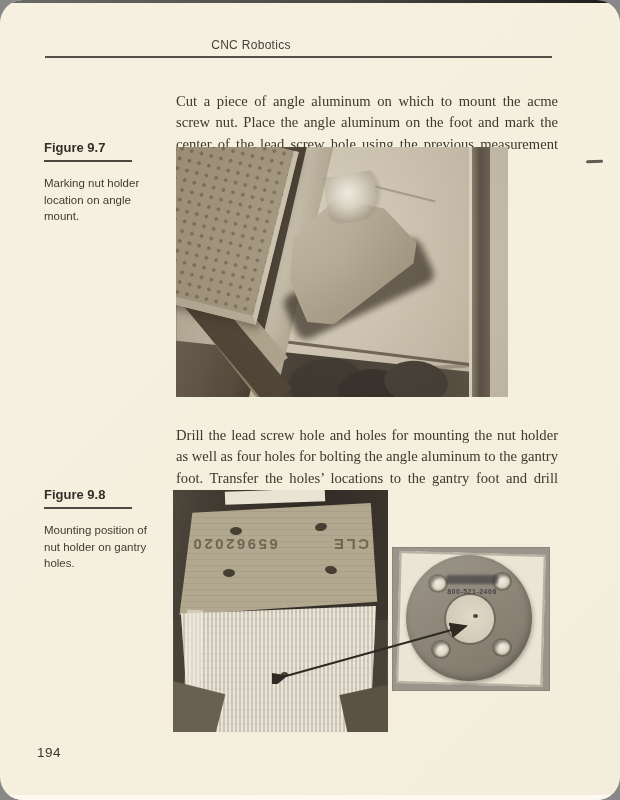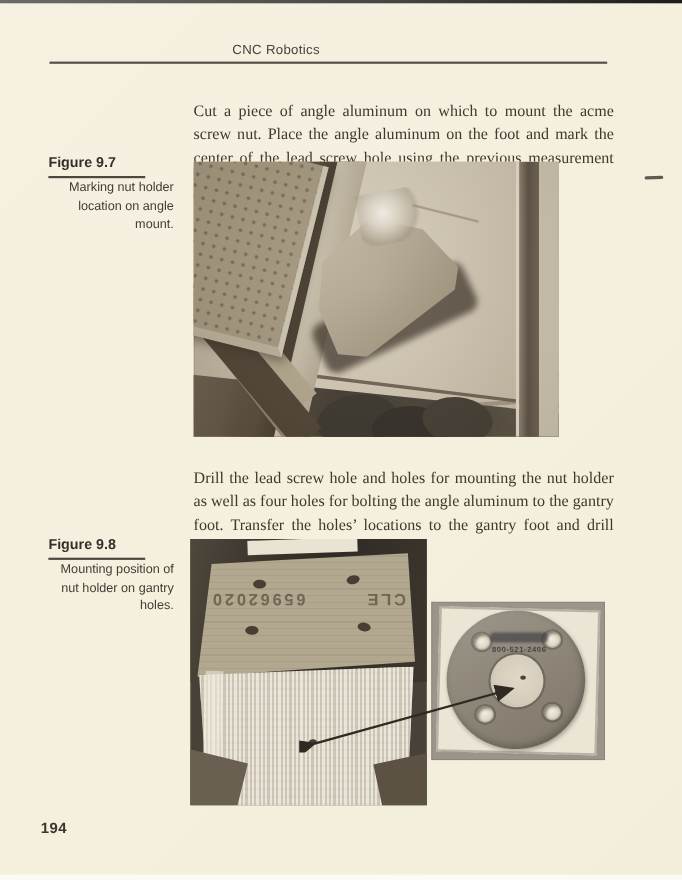--- a/index.html
+++ b/index.html
@@ -1,20 +1,21 @@
 <!DOCTYPE html>
 <html><head>
 <meta charset="utf-8">
 <style>
   html,body{margin:0;padding:0;background:#888;}
   .page{
     position:relative;width:620px;height:800px;margin:0 auto;
     background:linear-gradient(135deg,#f6f0e1 0%,#f5efde 55%,#f3edDC 100%);
     overflow:hidden;
     font-family:"Liberation Sans",sans-serif;
+    border-radius:23px;
   }
   
   .scan-top{position:absolute;left:0;top:0;width:100%;height:3px;
     background:linear-gradient(90deg,#6b6b68 0%,#4a4845 55%,#1d1c1a 100%);}
   .scan-bottom{position:absolute;left:0;bottom:0;width:100%;height:5px;background:#fcfaf3;}
   .scan-dash{position:absolute;left:586px;top:160px;width:17px;height:3px;background:#5f5b53;
     border-radius:2px;transform:rotate(-2deg);}
   
   .hdr-title{position:absolute;left:186px;top:38px;width:130px;text-align:center;
     font-size:12px;color:#46413a;letter-spacing:.3px;}
@@ -23,21 +24,21 @@
   .para{position:absolute;left:176px;width:382px;
     font-family:"Liberation Serif",serif;font-size:14.6px;line-height:21.5px;
     color:#3e382d;text-align:justify;}
   .para b{font-weight:bold;color:#38332a;}
   .p1{top:76px;} .p2{top:410px;}
   
   .figblock{position:absolute;left:44px;width:114px;}
   .fb1{top:140px;} .fb2{top:487px;}
   .fig-label{font-size:13px;font-weight:bold;color:#332f29;display:block;width:88px;
     padding-bottom:5px;border-bottom:2px solid #4c473f;}
-  .fig-cap{margin-top:1px;font-size:11.5px;line-height:16.5px;color:#413c34;text-align:right;}
+  .fig-cap{margin-top:13px;font-size:11.5px;line-height:16.5px;color:#413c34;}
   
   .photo{position:absolute;overflow:hidden;box-shadow:inset 0 0 0 1px rgba(110,100,85,.3);}
   .ph{position:absolute;}
   
   .photo1{left:176px;top:147px;width:332px;height:250px;
     background:linear-gradient(100deg,#b9ae99 0%,#cdc4b1 35%,#d2c9b7 70%,#c4baa6 100%);}
   .p1-panel{left:92px;top:-22px;width:238px;height:248px;transform:rotate(-4deg);
     background:linear-gradient(115deg,#dad1bf 0%,#d2c8b5 50%,#c7bca7 100%);
     border-radius:4px 4px 42px 10px;box-shadow:inset 0 -4px 0 rgba(95,80,60,.35);}
   .p1-paneledge{left:86px;top:206px;width:252px;height:3px;background:#6d6152;
@@ -117,21 +118,21 @@
     box-shadow:0 0 0 2px rgba(80,74,64,.45);}
   .p3-boredot{left:27px;top:19px;width:5px;height:4px;border-radius:50%;background:#4b4234;}
   .p3-eng1{left:40px;top:20px;width:52px;height:9px;background:rgba(45,45,52,.55);
     filter:blur(1px);border-radius:3px;}
   .p3-eng2{left:30px;top:33px;width:72px;text-align:center;font-size:7px;font-weight:bold;
     color:rgba(48,48,58,.78);letter-spacing:.5px;filter:blur(.4px);}
   .p3-eng3{left:50px;top:44px;width:30px;height:4px;background:rgba(0,0,0,.28);filter:blur(1px);}
   
   .arrow-svg{position:absolute;left:272px;top:612px;width:205px;height:72px;}
   
-  .pagenum{position:absolute;left:37px;top:745px;font-size:13.5px;font-weight:bold;color:#39352c;
+  .pagenum{position:absolute;left:37px;top:745px;font-size:13.5px;font-weight:normal;color:#39352c;
     letter-spacing:.5px;}
 </style>
 </head>
 <body>
 
 <div class="page">
 
   <div class="scan-top"></div>
   <div class="scan-bottom"></div>
   <div class="scan-dash"></div>

